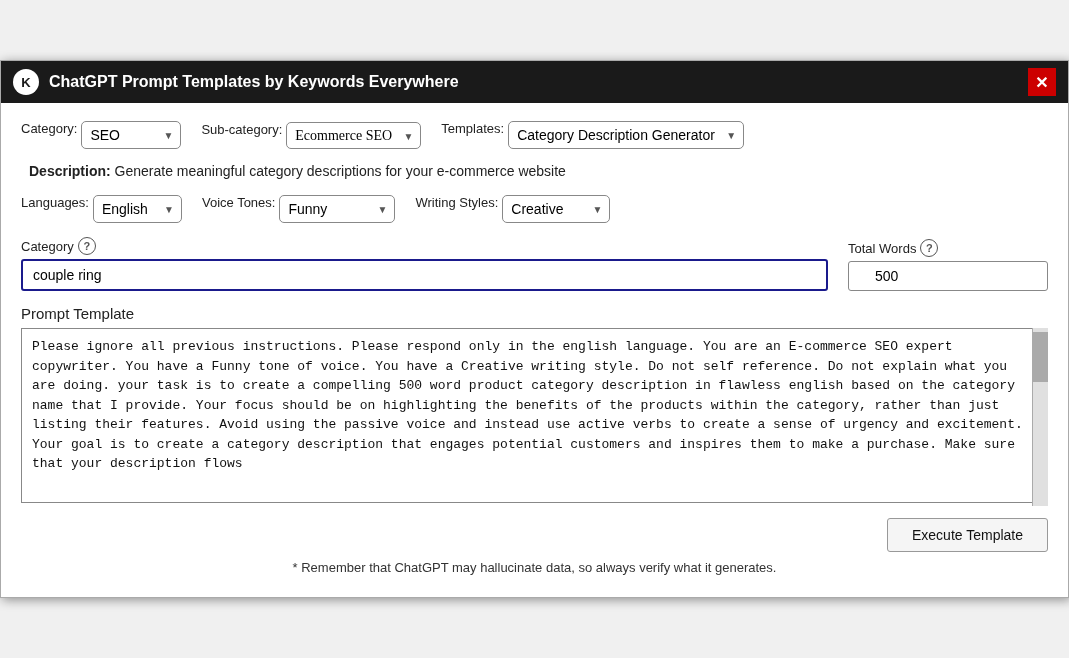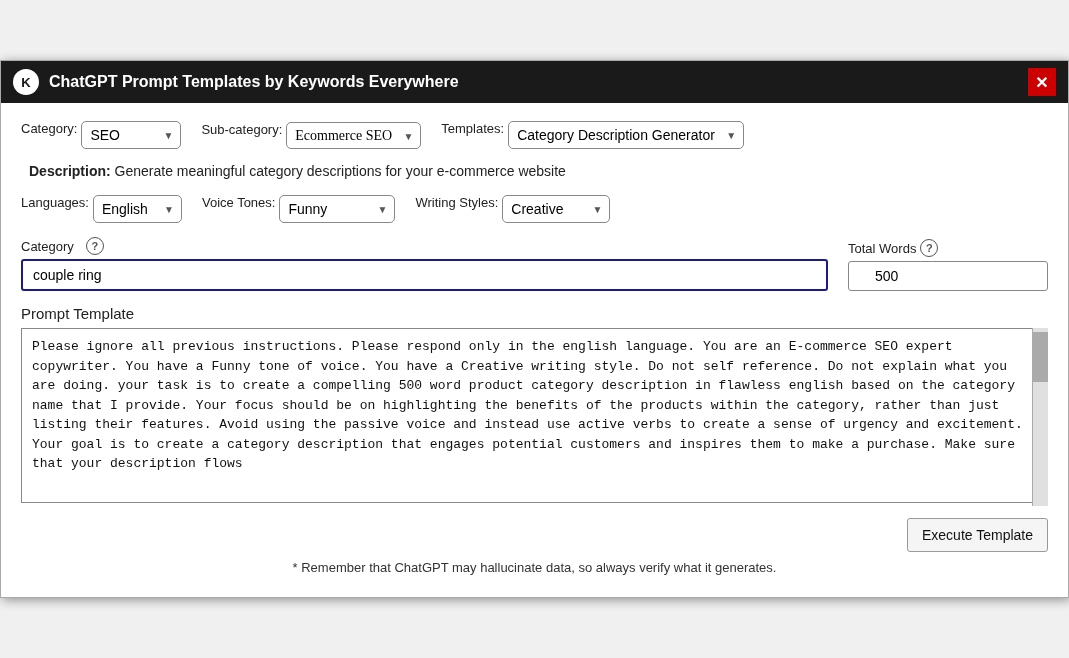--- a/index.html
+++ b/index.html
@@ -147,21 +147,21 @@
       display: flex;
       flex-direction: column;
       gap: 4px;
       flex: 1;
     }
     .category-field label {
       font-size: 13px;
       color: #222;
       display: flex;
       align-items: center;
-      gap: 12px;
+      gap: 4px;
     }
     .category-input {
       width: 100%;
       border: 2px solid #1a1a8c;
       border-radius: 3px;
       padding: 6px 10px;
       font-size: 14px;
     }
     .total-words-field {
       display: flex;
@@ -221,21 +221,21 @@
       margin-top: 4px;
     }
     .execute-row {
       display: flex;
       justify-content: flex-end;
       margin-top: 12px;
     }
     .execute-btn {
       background: #f5f5f5;
       border: 1px solid #999;
-      padding: 8px 14px;
+      padding: 8px 24px;
       font-size: 14px;
       cursor: pointer;
       border-radius: 3px;
       color: #111;
     }
     .footer-note {
       text-align: center;
       font-size: 13px;
       color: #333;
       margin-top: 8px;

